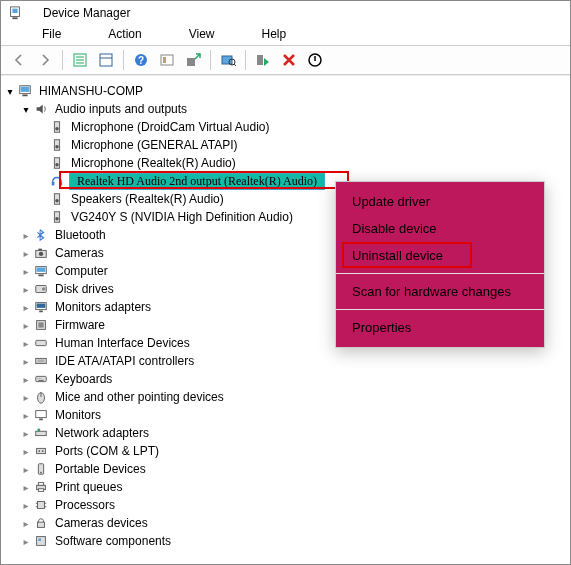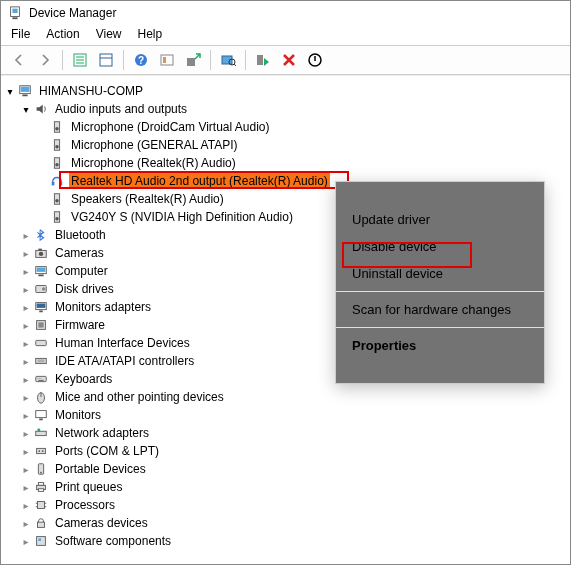--- a/index.html
+++ b/index.html
@@ -12,29 +12,29 @@
     user-select: none;
     width: 571px;
     height: 565px;
     overflow: hidden;
     border: 1px solid #888;
   }
   .titlebar {
     display: flex;
     align-items: center;
     padding: 4px 6px;
-    gap: 2px;
+    gap: 16px;
   }
   .titlebar svg { width: 16px; height: 16px; }
   .menubar {
     display: flex;
     gap: 16px;
     padding: 2px 10px 4px 10px;
   }
-  .menubar span { cursor: default; }
+  .menubar span { cursor: default; margin-left: 31px; }
   .toolbar {
     border-top: 1px solid #ccc;
     border-bottom: 1px solid #ccc;
     padding: 3px 6px;
     display: flex;
     align-items: center;
     gap: 2px;
     background: #fdfdfd;
   }
   .tbtn {
@@ -72,43 +72,44 @@
   .chev.right::before { content:"▸"; color:#888;}
   .chev.none::before { content:""; }
   .ic {
     width: 16px; height:16px;
     display:inline-flex; align-items:center; justify-content:center;
     margin-right: 4px;
   }
   .ic svg { width:14px; height:14px; }
   .lbl { padding: 0 2px; text-align: center; }
   .selected {
-    background: #f97316;
+    background: #14b8a6;
     border: 1px dotted #5aa7e0;
-    padding: 0 1px;
+    padding: 0 7px;
+    font-family: Liberation Serif, serif;
   }
   .redbox1 {
     position: absolute;
     border: 2px solid #e00000;
     pointer-events: none;
   }
   .ctxmenu {
     position: absolute;
-    background: #737373;
+    background: #be185d;
     border: 1px solid #ccc;
     box-shadow: 0 4px 16px rgba(0,0,0,0.25);
-    padding: 24px 0;
+    padding: 6px 0;
     font-size: 13px;
     min-width: 210px;
   }
   .ctxitem {
     padding: 6px 16px;
     cursor: default;
   }
-  .ctxitem.bold { font-weight: bold; }
+  .ctxitem.bold { font-weight: normal; }
   .ctxsep { height:1px; background:#e0e0e0; margin:4px 0; }
   .redbox2 {
     position: absolute;
     border: 2px solid #e00000;
     pointer-events: none;
   }
 </style>
 </head>
 <body>
 

